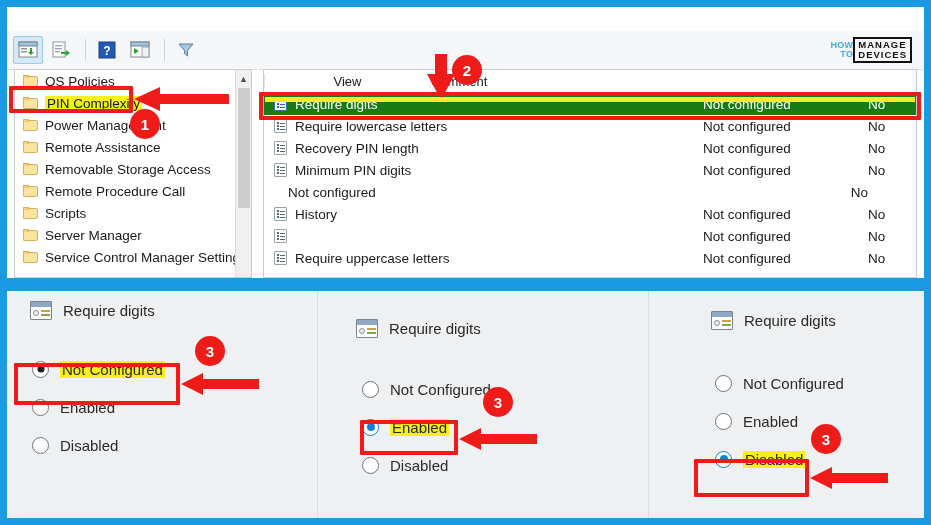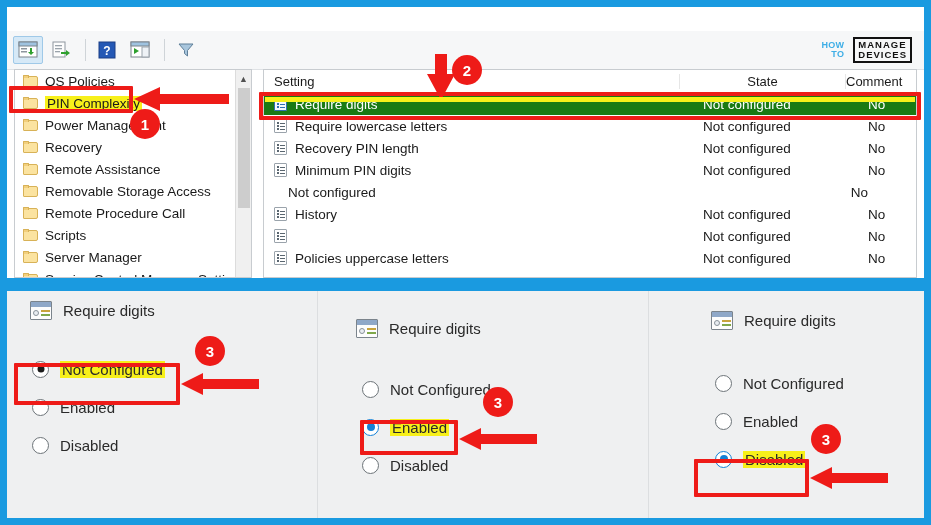--- a/index.html
+++ b/index.html
@@ -163,21 +163,21 @@
   }
   .arrow-left{position:absolute;}
   .arrow-down{position:absolute;}
 
   
   .logo{
     position:absolute;right:12px;top:30px;display:flex;align-items:center;height:26px;
   }
   .logo .ht{
     font-size:9px;font-weight:bold;color:#3eaee6;line-height:9.5px;text-align:right;
-    margin-right:9px;letter-spacing:.3px;font-family:"Liberation Sans", sans-serif;
+    margin-right:0;letter-spacing:.3px;font-family:"Liberation Sans", sans-serif;
   }
   .logo .md{
     border:2px solid #111;padding:1px 3px;font-size:9.5px;font-weight:bold;color:#111;
     line-height:10px;letter-spacing:1px;font-family:"Liberation Sans", sans-serif;
   }
 </style>
 </head>
 <body>
 
 <div class="screen">
@@ -247,24 +247,20 @@
         <div class="tree-row">
           <span class="folder"></span>
           <span class="hl-yellow">PIN Complexity</span>
         </div>
         <div class="tree-row">
           <span class="folder"></span>
           <span>Power Management</span>
         </div>
         <div class="tree-row">
           <span class="folder"></span>
-          <span>Recovery</span>
-        </div>
-        <div class="tree-row">
-          <span class="folder"></span>
           <span>Remote Assistance</span>
         </div>
         <div class="tree-row">
           <span class="folder"></span>
           <span>Removable Storage Access</span>
         </div>
         <div class="tree-row">
           <span class="folder"></span>
           <span>Remote Procedure Call</span>
         </div>
@@ -282,22 +278,21 @@
         </div>
       </div>
       <div class="tree-scroll">
         <div class="up-arrow">▲</div>
         <div class="thumb"></div>
       </div>
     </div>
 
     <div class="list-panel">
       <div class="list-head">
-        <div class="col-setting">Setting</div>
-        <div class="col-state">State</div>
+        <div class="col-state">View</div>
         <div class="col-comment">Comment</div>
       </div>
 
       <div class="list-row row-sel">
         <div class="c-setting">
             <span class="doc-icon blue">
               <i style="top:2px"></i>
               <i style="top:5px"></i>
               <i style="top:8px"></i>
               <b style="top:2.5px"></b>
@@ -390,21 +385,21 @@
       <div class="list-row">
         <div class="c-setting">
             <span class="doc-icon">
               <i style="top:2px"></i>
               <i style="top:5px"></i>
               <i style="top:8px"></i>
               <b style="top:2.5px"></b>
               <b style="top:5.5px"></b>
               <b style="top:8.5px"></b>
             </span>
-            <span>Policies uppercase letters</span>
+            <span>Require uppercase letters</span>
           </div>
         <div class="c-state">Not configured</div>
         <div class="c-comment">No</div>
       </div>
     </div>
   </div>
 
   <div class="divider-blue"></div>
 
   <div class="bottom">

